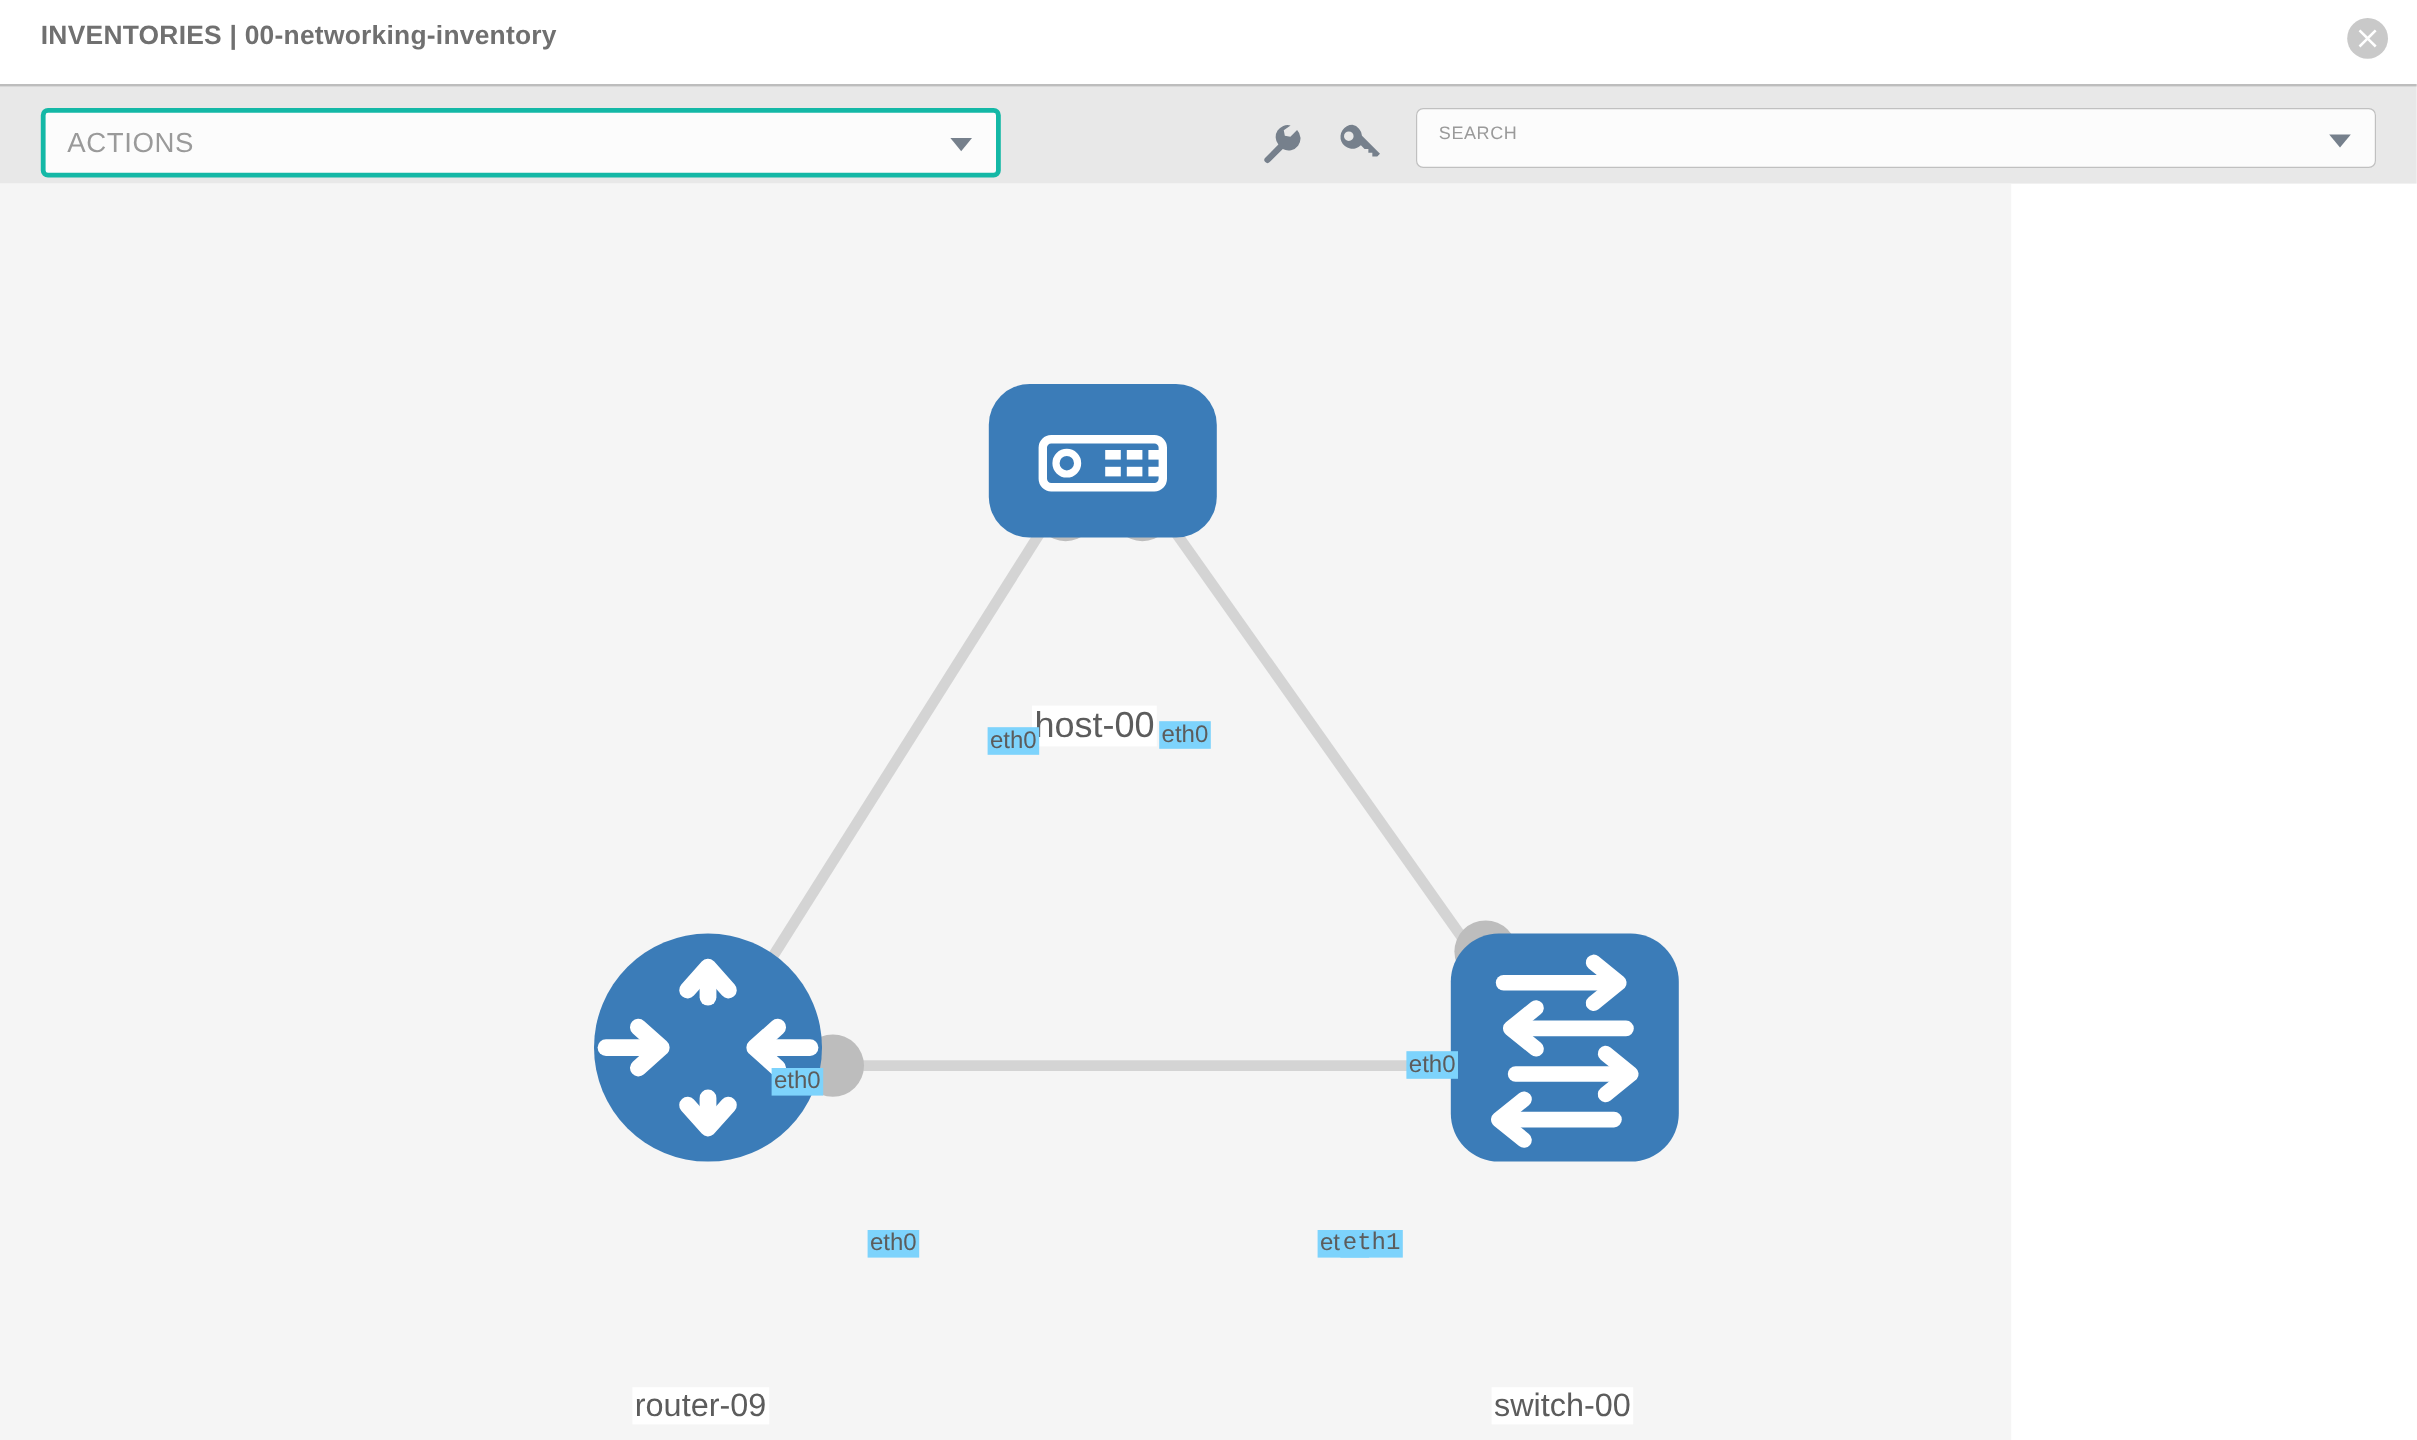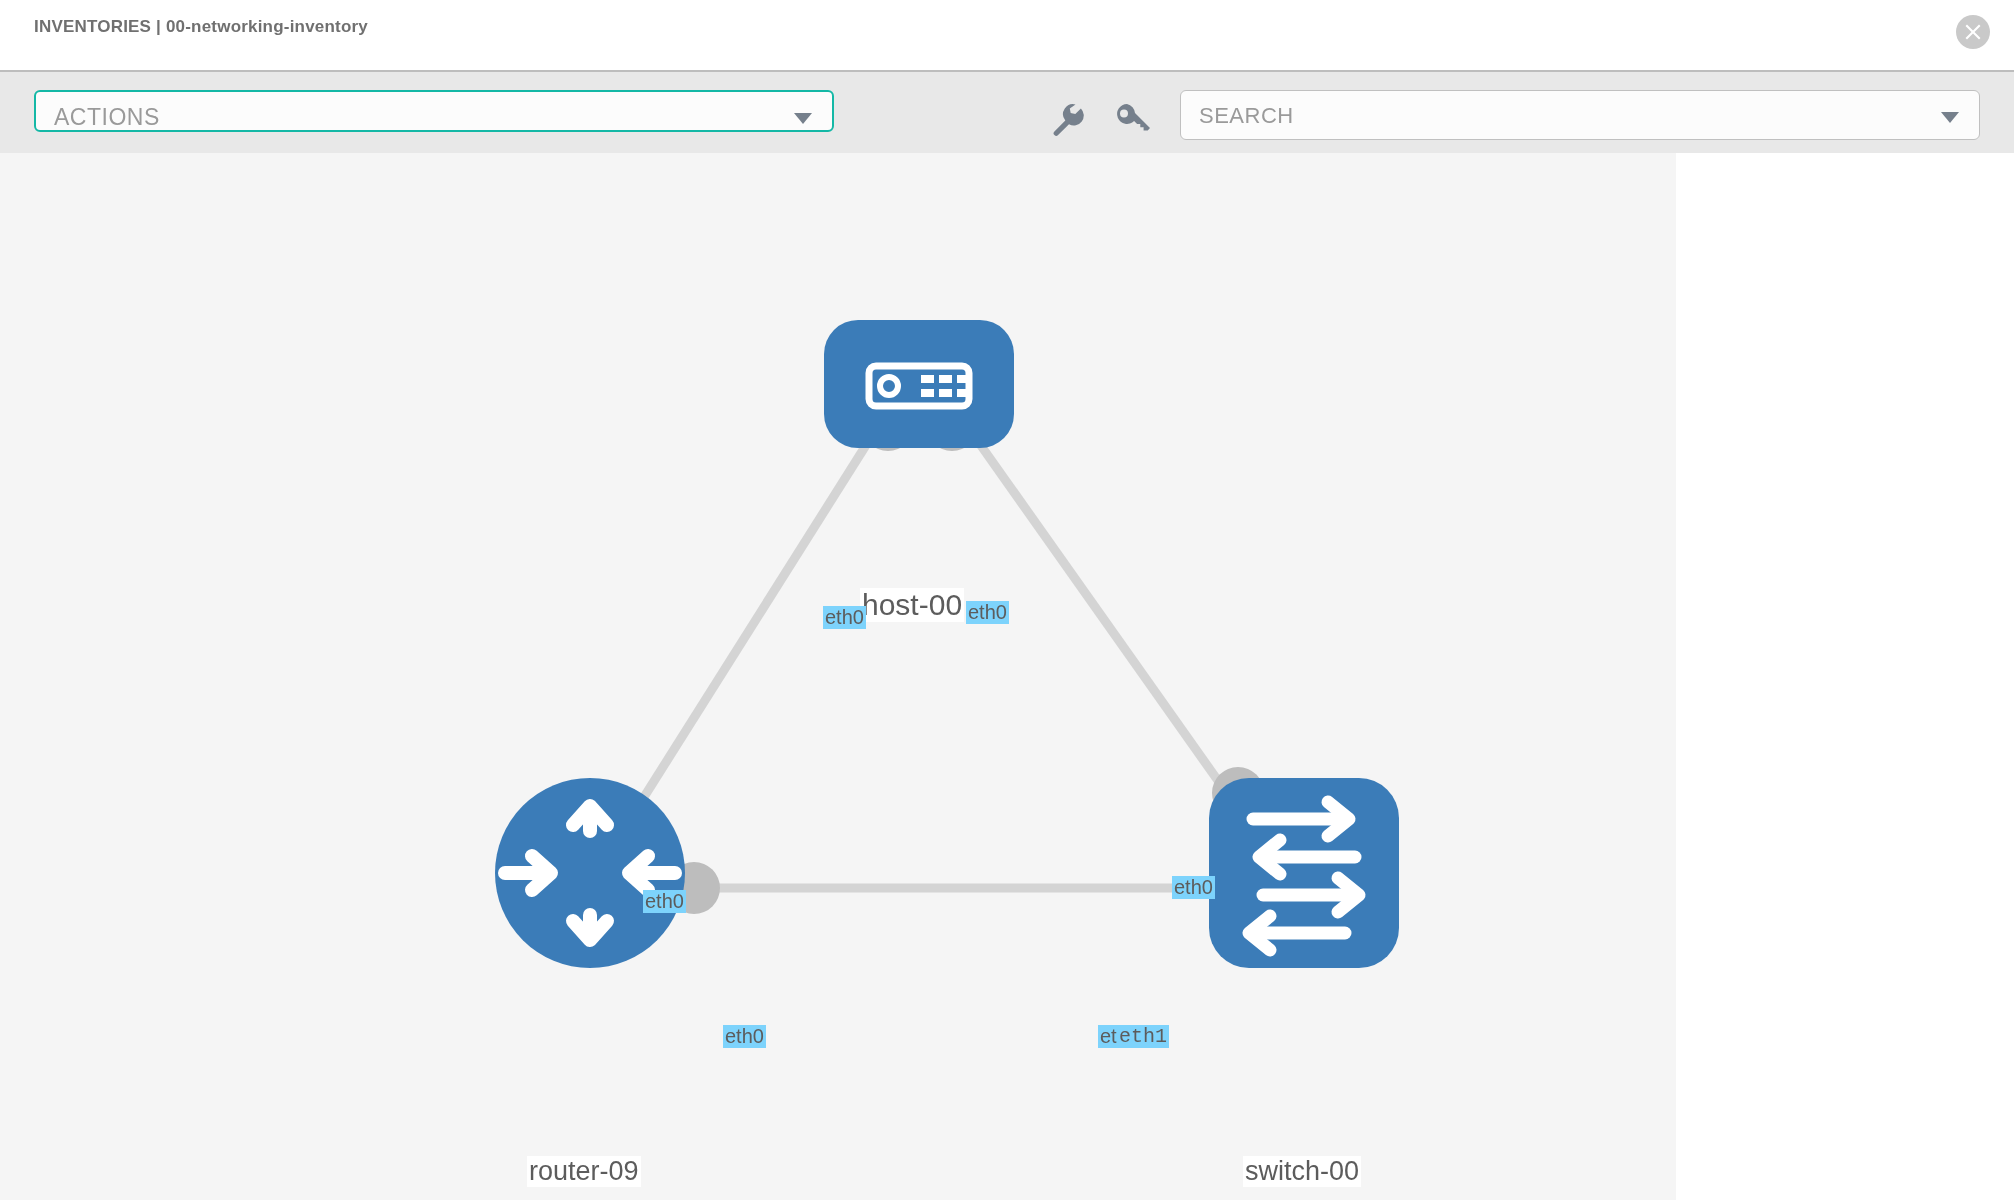--- a/index.html
+++ b/index.html
@@ -17,21 +17,21 @@
 
   
   .header {
     position: absolute; left: 0; top: 0;
     width: 2014px; height: 70px;
     background: #ffffff;
     box-sizing: border-box;
   }
   .header-title {
     position: absolute; left: 34px; top: 17px;
-    font-size: 17px;
+    font-size: 22px;
     font-weight: bold;
     color: #707070;
     letter-spacing: .2px;
     white-space: nowrap;
   }
   .close-btn {
     position: absolute; right: 24px; top: 15px;
     width: 34px; height: 34px;
     border-radius: 50%;
     background: #c9c9c9;
@@ -42,23 +42,23 @@
   
   .toolbar {
     position: absolute; left: 0; top: 70px;
     width: 2014px; height: 83px;
     background: #e8e8e8;
     border-top: 2px solid #bdbdbd;
     box-sizing: border-box;
   }
   .actions-select {
     position: absolute; left: 34px; top: 18px;
-    width: 800px; height: 42px;
+    width: 800px; height: 58px;
     background: #fcfcfc;
-    border: 2px solid #14b8a6;
+    border: 4px solid #14b8a6;
     border-radius: 6px;
     box-sizing: border-box;
     cursor: pointer;
   }
   .actions-select .label {
     position: absolute; left: 18px; top: 12px;
     font-size: 23px; color: #9a9a9a;
     letter-spacing: .5px;
   }
   .caret {
@@ -79,21 +79,21 @@
     position: absolute; left: 1180px; top: 18px;
     width: 800px; height: 50px;
     background: #fcfcfc;
     border: 1px solid #c0c0c0;
     border-radius: 6px;
     box-sizing: border-box;
     cursor: text;
   }
   .search-box .placeholder {
     position: absolute; left: 18px; top: 12px;
-    font-size: 22px; color: #9a9a9a;
+    font-size: 15px; color: #9a9a9a;
     letter-spacing: .5px;
   }
 
   
   .canvas {
     position: absolute; left: 0; top: 153px;
     width: 1676px; height: 1047px;
     background: #f5f5f5;
     overflow: hidden;
   }

